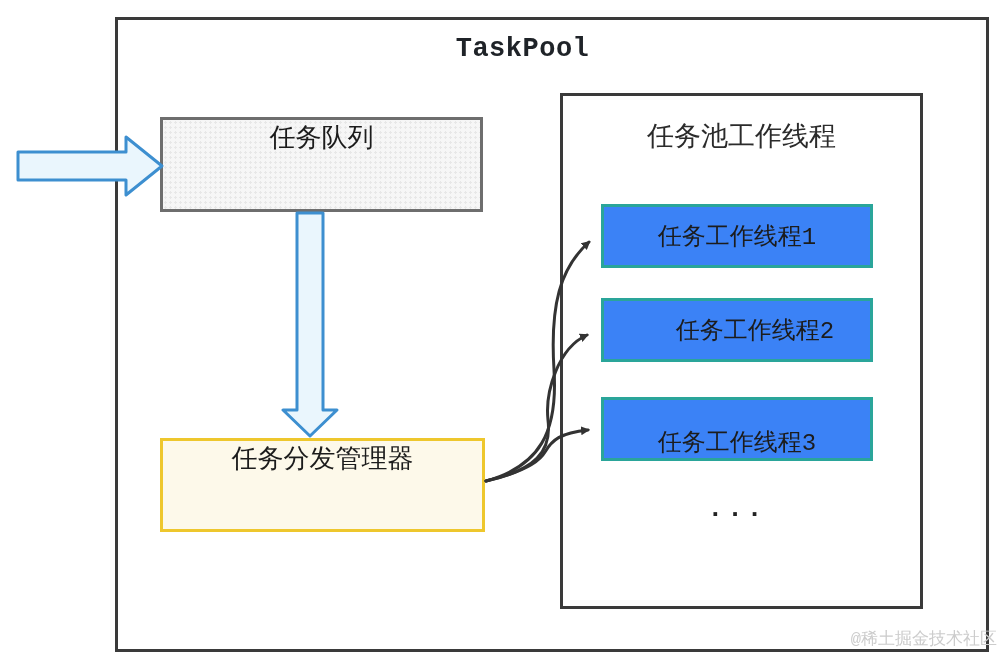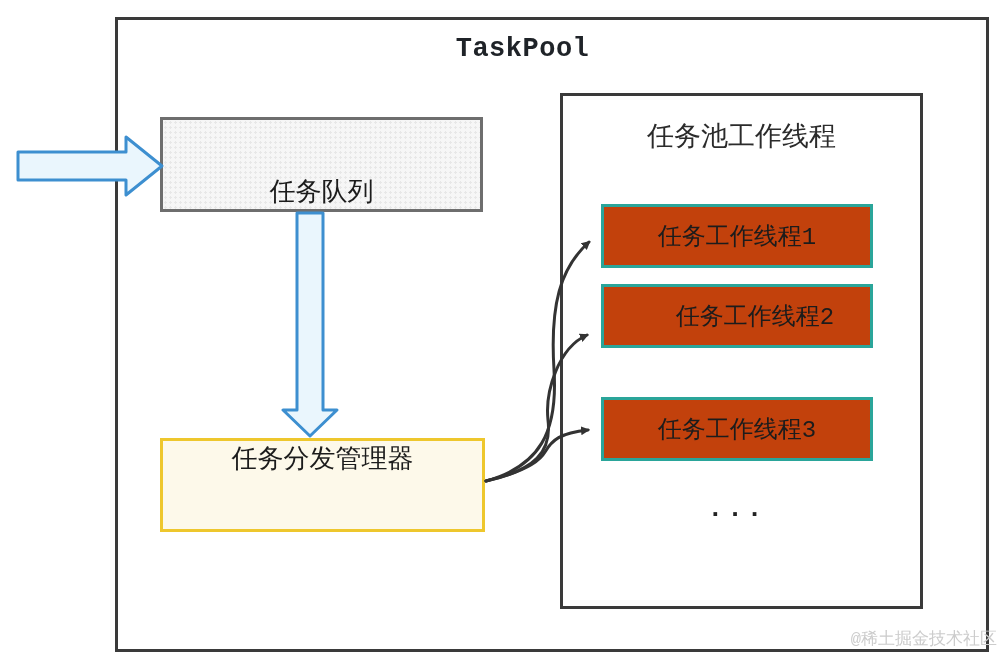--- a/index.html
+++ b/index.html
@@ -25,21 +25,21 @@
     text-align:center;line-height:32px;letter-spacing:0.5px;
   }
 
   
   .queue-box{
     left:160px;top:117px;width:323px;height:95px;
     border:3px solid #6e6e6e;
     background-color:#f6f6f6;
     background-image:radial-gradient(#e7e7e7 1px, transparent 1.2px);
     background-size:5px 5px;
-    display:flex;align-items:flex-end;justify-content:center;
+    display:flex;align-items:flex-start;justify-content:center;
     font-size:26px;color:#1c1c1c;
   }
 
   
   .dispatcher-box{
     left:160px;top:438px;width:325px;height:94px;
     border:3px solid #eec72d;
     background:#fdf9ea;
     display:flex;align-items:flex-start;justify-content:center;
     font-size:26px;color:#1c1c1c;
@@ -52,27 +52,27 @@
     background:#ffffff;
   }
   .pool-title{
     left:560px;top:120px;width:363px;height:36px;
     font-size:27px;color:#2b2b2b;
     text-align:center;line-height:36px;
   }
   .thread-box{
     left:601px;width:272px;height:64px;
     border:3px solid #2aa59a;
-    background:#c2410c;
+    background:#3b82f6;
     display:flex;align-items:center;justify-content:center;
     font-size:24px;color:#1c1c1c;
   }
   .thread-1{top:204px;}
-  .thread-2{top:284px;padding-left:36px;}
-  .thread-3{top:397px;}
+  .thread-2{top:298px;padding-left:36px;}
+  .thread-3{top:397px;align-items:flex-end;}
   .pool-ellipsis{
     left:601px;top:492px;width:272px;height:40px;
     font-size:26px;font-weight:bold;color:#222;
     text-align:center;line-height:34px;letter-spacing:4px;
   }
 
   
   .arrow-layer{
     left:0;top:0;width:1001px;height:669px;
     pointer-events:none;

